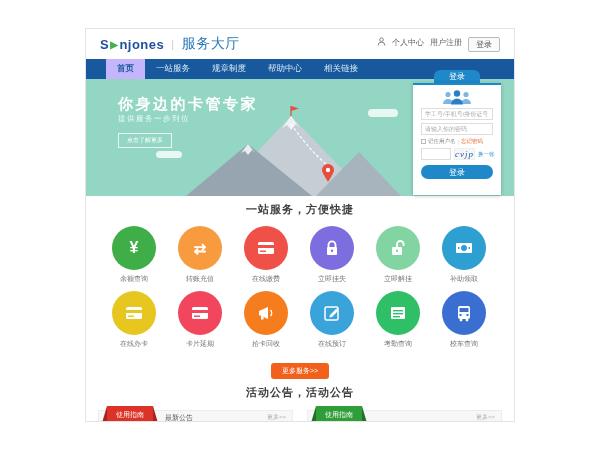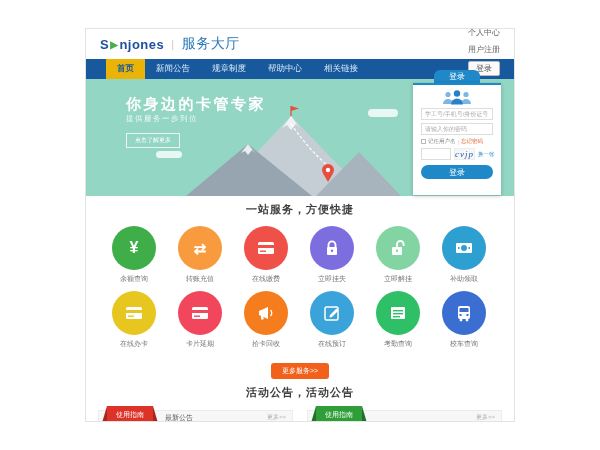--- a/index.html
+++ b/index.html
@@ -9,32 +9,32 @@
   *{margin:0;padding:0;box-sizing:border-box;}
   html,body{width:600px;height:450px;background:#fff;font-family:"Liberation Sans",sans-serif;overflow:hidden;}
   .page{position:absolute;left:85px;top:28px;width:430px;height:394px;background:#fff;border:1px solid #e3e3e3;overflow:hidden;}
 
   
   .topbar{height:30px;display:flex;align-items:center;padding:0 14px;background:#fff;}
   .logo{font-size:13px;font-weight:bold;color:var(--logo-blue);letter-spacing:.5px;display:flex;align-items:center;}
   .logo .arrow{color:var(--logo-green);font-size:10px;margin:0 1px;}
   .logo-sep{color:#ccc;font-size:11px;margin:0 7px;font-weight:normal;}
   .logo-sub{font-size:14px;color:#2878b8;font-weight:normal;}
-  .topbar-right{margin-left:auto;display:flex;align-items:flex-start;gap:6px;font-size:8px;color:#666;flex-direction:column;}
+  .topbar-right{margin-left:auto;display:flex;align-items:flex-start;gap:6px;font-size:8px;color:#666;}
   .topbar-right a{color:#666;text-decoration:none;cursor:pointer;}
   .top-login-btn{font-size:8px;padding:1px 7px;border:1px solid #bbb;border-radius:2px;background:#fafafa;color:#555;cursor:pointer;}
 
   
   .navbar{height:20px;background:var(--nav-blue);display:flex;align-items:stretch;padding-left:20px;}
   .nav-item{display:flex;align-items:center;padding:0 11px;font-size:8.5px;color:#d8e8f7;cursor:pointer;}
-  .nav-item.active{background:#eab308;color:var(--nav-blue);font-weight:bold;}
+  .nav-item.active{background:#c4b5fd;color:var(--nav-blue);font-weight:bold;}
 
   
   .hero{position:relative;height:117px;background:var(--hero-teal);overflow:visible;}
-  .hero-copy{position:absolute;left:40px;top:16px;color:#fff;z-index:2;}
+  .hero-copy{position:absolute;left:32px;top:16px;color:#fff;z-index:2;}
   .hero-copy h2{font-size:15px;font-weight:600;letter-spacing:2.5px;}
   .hero-copy p{font-size:7.5px;opacity:.88;letter-spacing:1.5px;}
   .hero-cta{display:inline-block;margin-top:9px;font-size:6px;padding:2px 8px;border:1px solid rgba(255,255,255,.8);color:#fff;background:transparent;cursor:pointer;}
   .mountains{position:absolute;left:100px;bottom:0;width:215px;height:92px;z-index:1;}
   .cloud{position:absolute;background:rgba(255,255,255,.8);border-radius:8px;}
   .cloud.c1{left:70px;top:72px;width:26px;height:7px;}
   .cloud.c2{right:116px;top:30px;width:30px;height:8px;}
 
   
   .login-card{position:absolute;right:13px;top:-9px;width:88px;height:125px;z-index:3;}
@@ -95,21 +95,21 @@
           <path d="M1.2 9.5 a3.8 3.8 0 0 1 7.6 0" fill="none" stroke="#777" stroke-width="1"></path>
         </svg>
       <a>个人中心</a>
       <a>用户注册</a>
       <button class="top-login-btn">登录</button>
     </div>
   </div>
 
   <div class="navbar">
     <div class="nav-item active">首页</div>
-    <div class="nav-item">新闻公告</div>
+    <div class="nav-item">一站服务</div>
     <div class="nav-item">规章制度</div>
     <div class="nav-item">帮助中心</div>
     <div class="nav-item">相关链接</div>
   </div>
 
   <div class="hero">
     <div class="cloud c1"></div>
     <div class="cloud c2"></div>
     <svg class="mountains" viewBox="0 0 215 92">
       <polygon points="30,92 105,12 182,92" fill="#c4ced4"></polygon>

